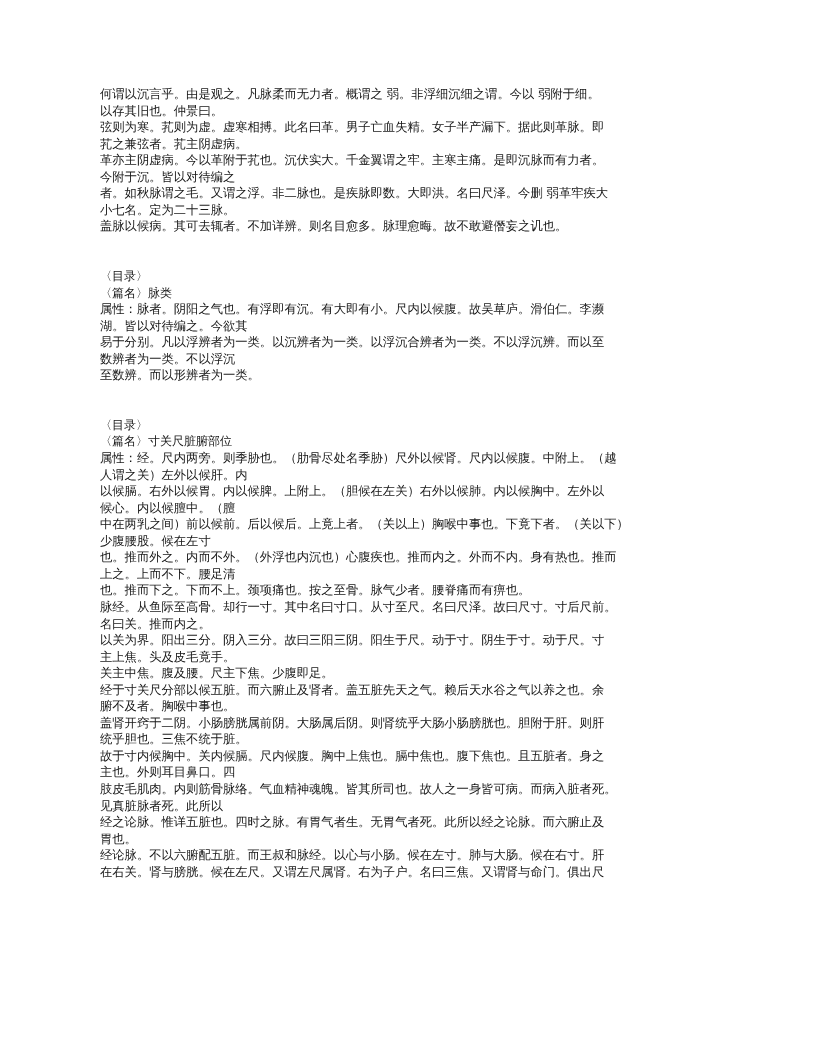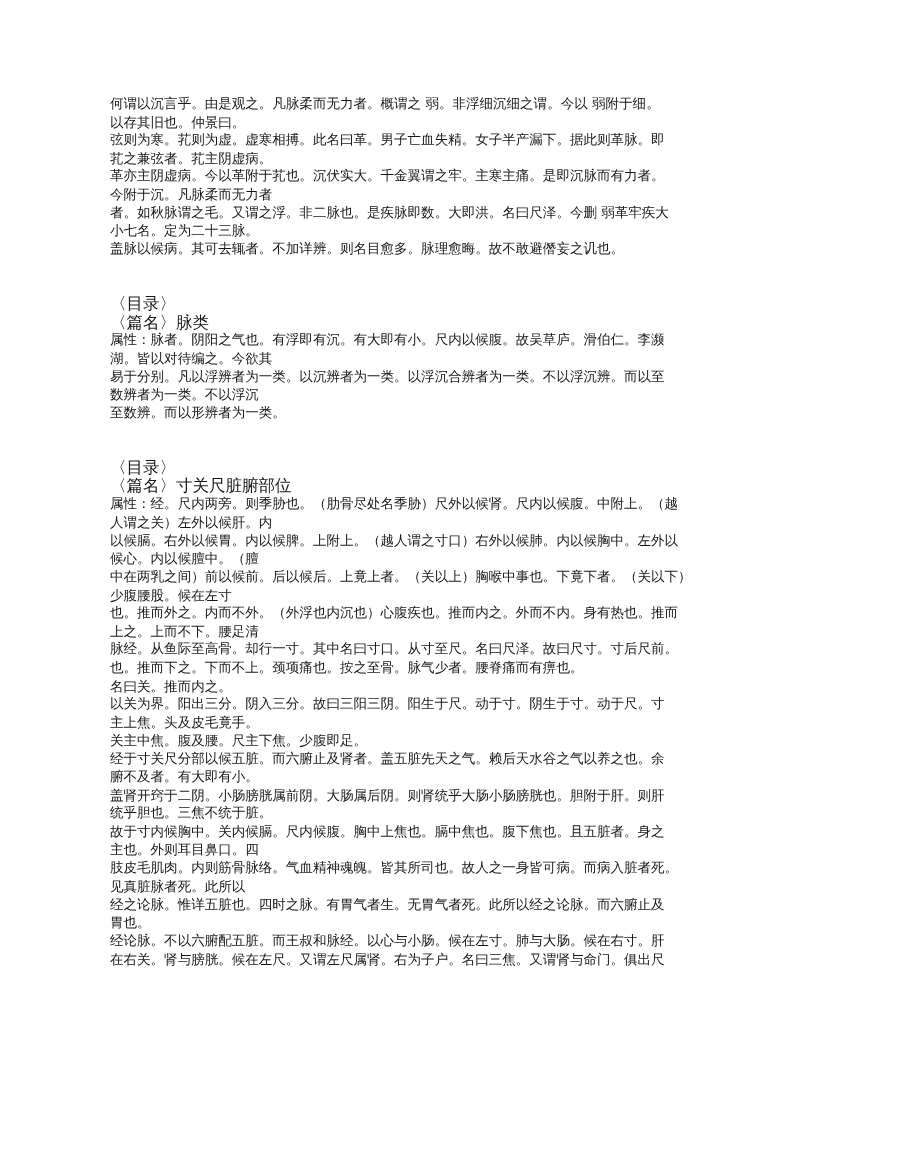--- a/index.html
+++ b/index.html
@@ -40,38 +40,38 @@
     word-break: break-all;
     letter-spacing: 0px;
     text-align: left;
     font-weight: 400;
     -webkit-font-smoothing: antialiased;
   }
   .line.blank {
     height: 16.55px;
   }
   .heading {
-    font-size: 15px;
+    font-size: 12px;
     line-height: 16.55px;
     color: #161616;
   }
 </style>
 </head>
 <body>
 
 <div class="page">
   <div class="text-body">
 
     <div class="para">
       <div class="line">何谓以沉言乎。由是观之。凡脉柔而无力者。概谓之 弱。非浮细沉细之谓。今以 弱附于细。</div>
       <div class="line">以存其旧也。仲景曰。</div>
       <div class="line">弦则为寒。芤则为虚。虚寒相搏。此名曰革。男子亡血失精。女子半产漏下。据此则革脉。即</div>
       <div class="line">芤之兼弦者。芤主阴虚病。</div>
       <div class="line">革亦主阴虚病。今以革附于芤也。沉伏实大。千金翼谓之牢。主寒主痛。是即沉脉而有力者。</div>
-      <div class="line">今附于沉。凡脉柔而无力者</div>
+      <div class="line">今附于沉。皆以对待编之</div>
       <div class="line">者。如秋脉谓之毛。又谓之浮。非二脉也。是疾脉即数。大即洪。名曰尺泽。今删 弱革牢疾大</div>
       <div class="line">小七名。定为二十三脉。</div>
       <div class="line">盖脉以候病。其可去辄者。不加详辨。则名目愈多。脉理愈晦。故不敢避僭妄之讥也。</div>
     </div>
 
     <div class="line blank"></div>
     <div class="line blank"></div>
 
     <div class="para">
       <div class="line heading">〈目录〉</div>
@@ -84,34 +84,34 @@
     </div>
 
     <div class="line blank"></div>
     <div class="line blank"></div>
 
     <div class="para">
       <div class="line heading">〈目录〉</div>
       <div class="line heading"><span>〈篇名〉</span><span>寸关尺脏腑部位</span></div>
       <div class="line">属性：经。尺内两旁。则季胁也。（肋骨尽处名季胁）尺外以候肾。尺内以候腹。中附上。（越</div>
       <div class="line">人谓之关）左外以候肝。内</div>
-      <div class="line">以候膈。右外以候胃。内以候脾。上附上。（越人谓之寸口）右外以候肺。内以候胸中。左外以</div>
+      <div class="line">以候膈。右外以候胃。内以候脾。上附上。（胆候在左关）右外以候肺。内以候胸中。左外以</div>
       <div class="line">候心。内以候膻中。（膻</div>
       <div class="line">中在两乳之间）前以候前。后以候后。上竟上者。（关以上）胸喉中事也。下竟下者。（关以下）</div>
       <div class="line">少腹腰股。候在左寸</div>
       <div class="line">也。推而外之。内而不外。（外浮也内沉也）心腹疾也。推而内之。外而不内。身有热也。推而</div>
       <div class="line">上之。上而不下。腰足清</div>
+      <div class="line">也。推而下之。下而不上。颈项痛也。按之至骨。脉气少者。腰脊痛而有痹也。</div>
       <div class="line">脉经。从鱼际至高骨。却行一寸。其中名曰寸口。从寸至尺。名曰尺泽。故曰尺寸。寸后尺前。</div>
-      <div class="line">也。推而下之。下而不上。颈项痛也。按之至骨。脉气少者。腰脊痛而有痹也。</div>
       <div class="line">名曰关。推而内之。</div>
       <div class="line">以关为界。阳出三分。阴入三分。故曰三阳三阴。阳生于尺。动于寸。阴生于寸。动于尺。寸</div>
       <div class="line">主上焦。头及皮毛竟手。</div>
       <div class="line">关主中焦。腹及腰。尺主下焦。少腹即足。</div>
       <div class="line">经于寸关尺分部以候五脏。而六腑止及肾者。盖五脏先天之气。赖后天水谷之气以养之也。余</div>
-      <div class="line">腑不及者。有大即有小。</div>
+      <div class="line">腑不及者。胸喉中事也。</div>
       <div class="line">盖肾开窍于二阴。小肠膀胱属前阴。大肠属后阴。则肾统乎大肠小肠膀胱也。胆附于肝。则肝</div>
       <div class="line">统乎胆也。三焦不统于脏。</div>
       <div class="line">故于寸内候胸中。关内候膈。尺内候腹。胸中上焦也。膈中焦也。腹下焦也。且五脏者。身之</div>
       <div class="line">主也。外则耳目鼻口。四</div>
       <div class="line">肢皮毛肌肉。内则筋骨脉络。气血精神魂魄。皆其所司也。故人之一身皆可病。而病入脏者死。</div>
       <div class="line">见真脏脉者死。此所以</div>
       <div class="line">经之论脉。惟详五脏也。四时之脉。有胃气者生。无胃气者死。此所以经之论脉。而六腑止及</div>
       <div class="line">胃也。</div>
       <div class="line">经论脉。不以六腑配五脏。而王叔和脉经。以心与小肠。候在左寸。肺与大肠。候在右寸。肝</div>
       <div class="line">在右关。肾与膀胱。候在左尺。又谓左尺属肾。右为子户。名曰三焦。又谓肾与命门。俱出尺</div>

